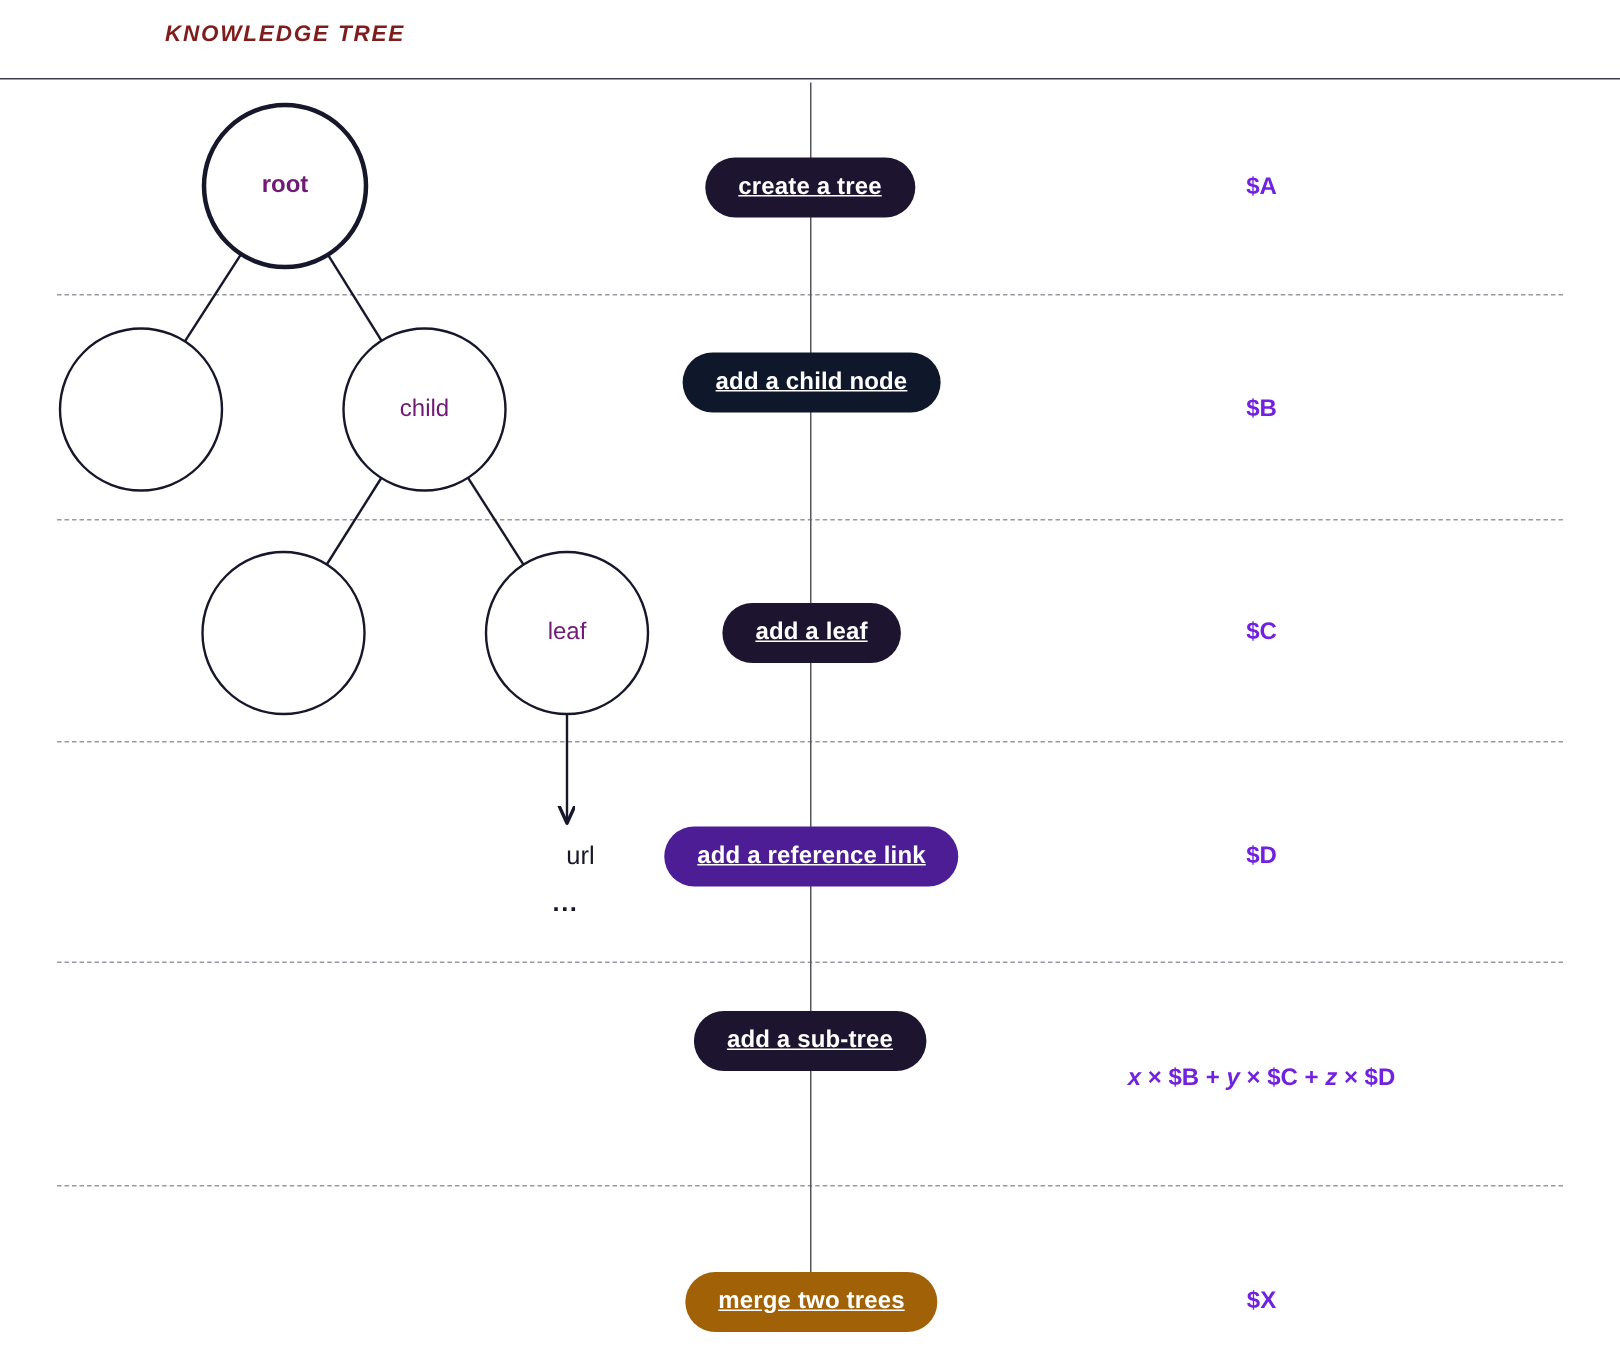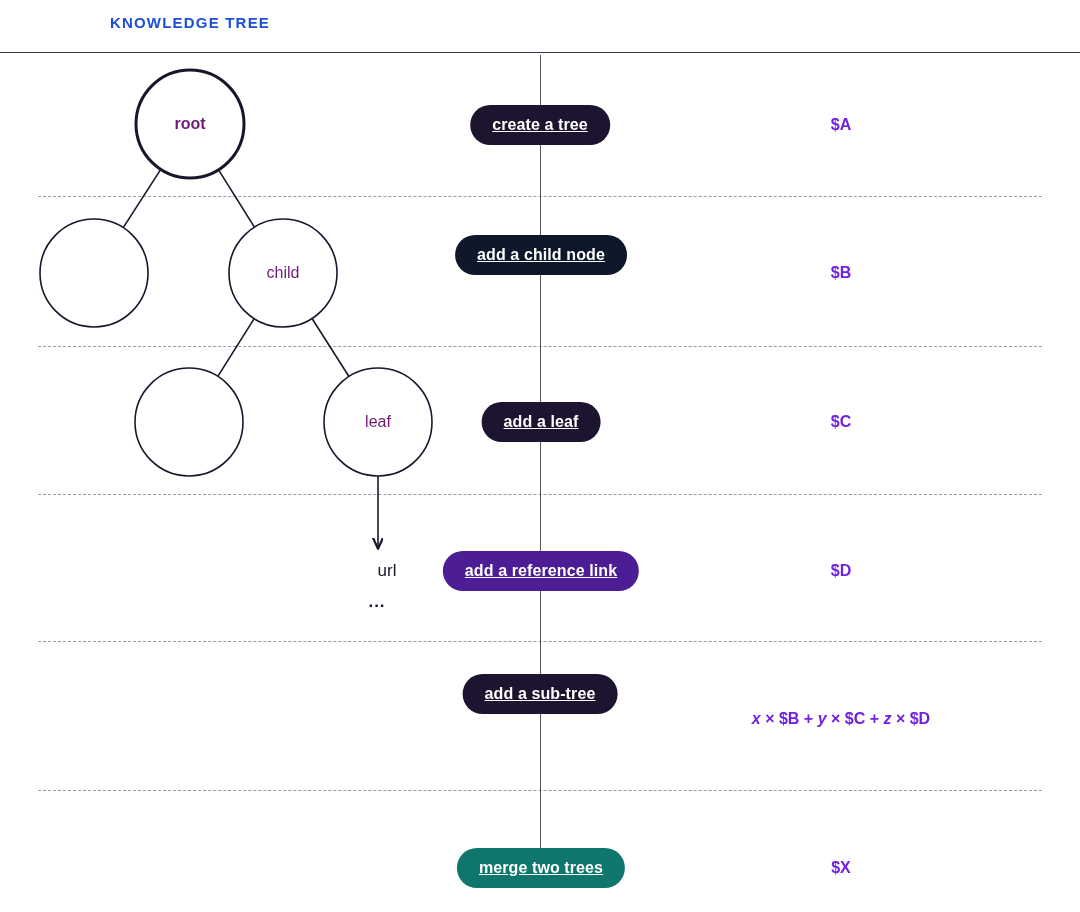--- a/index.html
+++ b/index.html
@@ -24,21 +24,22 @@
     position: absolute;
     top: 14px;
     font-size: 15px;
     font-weight: 700;
     letter-spacing: 1.2px;
   }
   #hdr-knowledge {
     left: 0;
     width: 380px;
     text-align: center;
-    color: #1d4ed8;
+    color: #7f1d1d;
+    font-style: italic;
   }
   #hdr-dao {
     left: 650px;
     width: 380px;
     text-align: center;
     color: #7122e0;
   }
 
   
   #top-rule {
@@ -186,21 +187,21 @@
       <div class="url-label" style="left: 377px; top: 571px;">url</div>
       <div class="url-dots" style="left: 377px; top: 602px;">...</div>
     </div>
 
   <div id="pills-layer">
       <div class="pill" style="left: 540px; top: 125px; background: rgb(29, 20, 48);">create a tree</div>
       <div class="pill" style="left: 541px; top: 255px; background: #0f172a;">add a child node</div>
       <div class="pill" style="left: 541px; top: 422px; background: rgb(29, 20, 48);">add a leaf</div>
       <div class="pill" style="left: 541px; top: 571px; background: #4c1d95;">add a reference link</div>
       <div class="pill" style="left: 540px; top: 694px; background: rgb(29, 20, 48);">add a sub-tree</div>
-      <div class="pill" style="left: 541px; top: 868px; background: #0f766e;">merge two trees</div>
+      <div class="pill" style="left: 541px; top: 868px; background: #a16207;">merge two trees</div>
     </div>
 
   <div id="incentives-layer">
       <div class="incentive" style="left: 841px; top: 125px; color: rgb(113, 34, 224);">$A</div>
       <div class="incentive" style="left: 841px; top: 273px; color: rgb(113, 34, 224);">$B</div>
       <div class="incentive" style="left: 841px; top: 422px; color: rgb(113, 34, 224);">$C</div>
       <div class="incentive" style="left: 841px; top: 571px; color: rgb(113, 34, 224);">$D</div>
       <div class="incentive" style="left: 841px; top: 719px; color: rgb(113, 34, 224);"><span class="v">x</span><span class="op"> × </span><span class="op">$B</span><span class="op"> + </span><span class="v">y</span><span class="op"> × </span><span class="op">$C</span><span class="op"> + </span><span class="v">z</span><span class="op"> × </span><span class="op">$D</span></div>
       <div class="incentive" style="left: 841px; top: 868px; color: rgb(113, 34, 224);">$X</div>
     </div>

